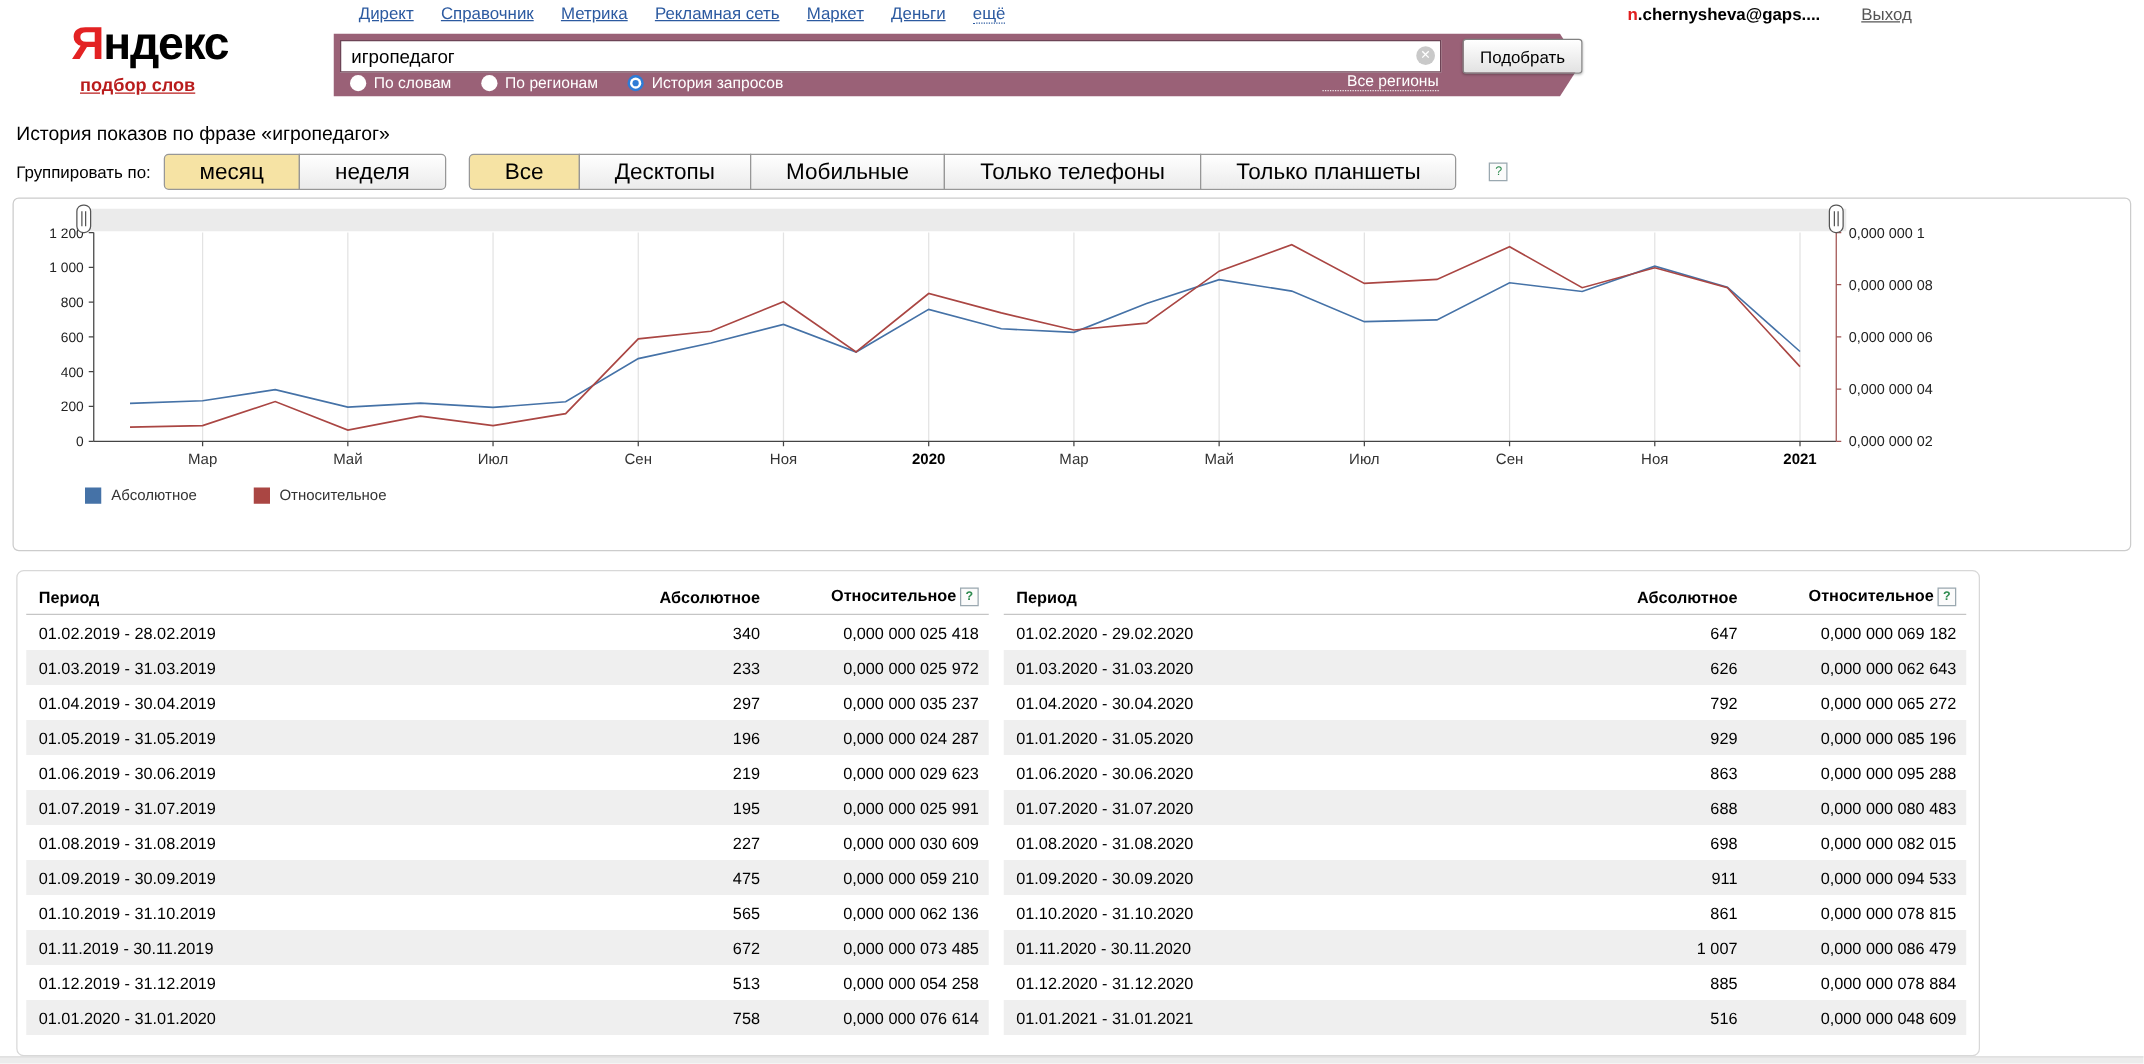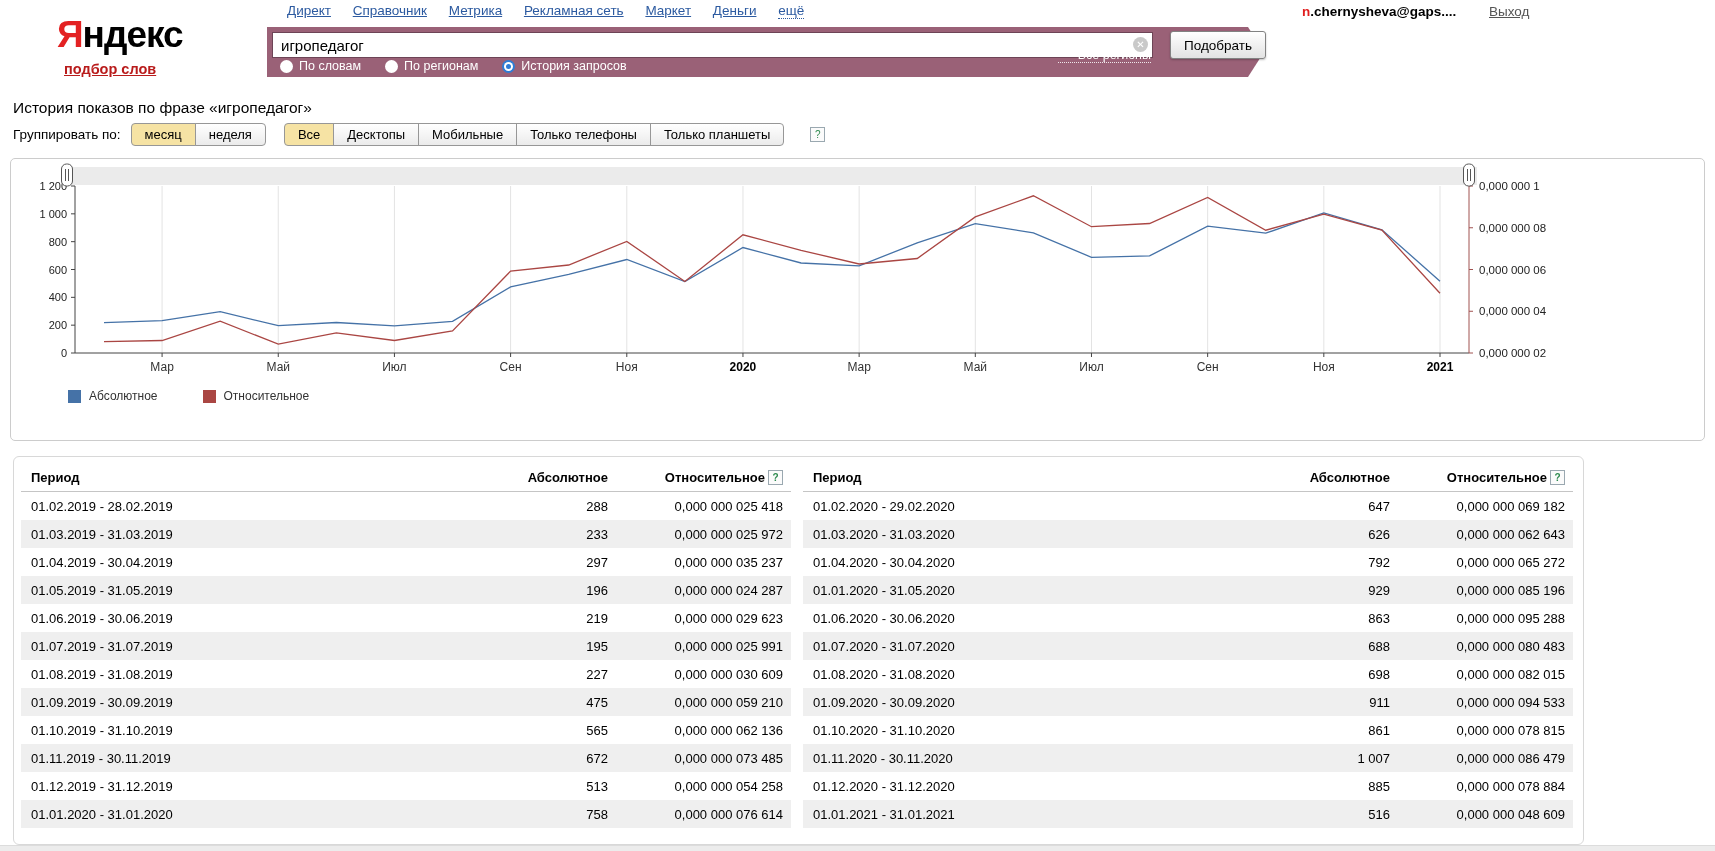--- a/index.html
+++ b/index.html
@@ -24,28 +24,28 @@
   #band-arrow{position:absolute;left:981px;top:0;width:0;height:0;border-top:25px solid transparent;border-bottom:25px solid transparent;border-left:16px solid #9a6177;}
   #query{position:absolute;left:5px;top:5px;width:881px;height:26px;box-sizing:border-box;border:1px solid #6d4456;font-size:15px;padding:0 26px 0 8px;font-family:"Liberation Sans",sans-serif;}
   #clear{position:absolute;left:866px;top:10px;width:15px;height:15px;border-radius:50%;background:#c9c9c9;color:#fff;font-size:10px;line-height:15px;text-align:center;cursor:pointer;}
   #submit{position:absolute;left:903px;top:4px;height:28px;padding:0 13px;font-size:13.5px;font-family:"Liberation Sans",sans-serif;border:1px solid #828282;border-radius:3px;background:linear-gradient(#ffffff,#e2e2e2);box-shadow:0 1px 2px rgba(0,0,0,.25);cursor:pointer;}
   #modes{position:absolute;left:13px;bottom:4px;display:flex;gap:24px;align-items:center;}
   .mode{display:flex;align-items:center;gap:6px;color:#fff;font-size:12.5px;cursor:pointer;}
   .radio{width:13px;height:13px;border-radius:50%;background:#fff;display:flex;align-items:center;justify-content:center;}
   .radio.sel{background:#2e7cd6;}
   .radio.sel .r-mid{width:9px;height:9px;border-radius:50%;background:#fff;display:flex;align-items:center;justify-content:center;}
   .radio.sel .r-dot{width:5px;height:5px;border-radius:50%;background:#2e7cd6;}
-  #regions{position:absolute;right:97px;bottom:14px;color:#fff;font-size:12.5px;border-bottom:1px dotted rgba(255,255,255,.85);cursor:pointer;padding-left:20px;}
+  #regions{position:absolute;right:97px;bottom:4px;color:#fff;font-size:12.5px;border-bottom:1px dotted rgba(255,255,255,.85);cursor:pointer;padding-left:20px;}
 
   
   #title{position:absolute;left:13px;top:99px;font-size:15.5px;}
   #controls{position:absolute;left:13px;top:123px;display:flex;align-items:center;font-size:13.5px;}
   #grouplabel{margin-right:10px;}
   .btnrow{display:flex;margin-right:18px;}
-  .btn{padding:3px 13px;font-size:13px;border:1px solid #979797;background:linear-gradient(#ffffff,#ebebeb);margin-left:-1px;cursor:pointer;white-space:nowrap;}
+  .btn{padding:3px 28px;font-size:18px;border:1px solid #979797;background:linear-gradient(#ffffff,#ebebeb);margin-left:-1px;cursor:pointer;white-space:nowrap;}
   .btn:first-child{border-radius:4px 0 0 4px;margin-left:0;}
   .btn:last-child{border-radius:0 4px 4px 0;}
   .btn.sel{background:#f6e3a4;}
   .help-sq{display:inline-block;width:13px;height:13px;border:1px solid #9aa8b0;background:#fbfbfb;color:#2d8a4e;font-size:10px;line-height:13px;text-align:center;cursor:pointer;}
   #tabs-help{margin-left:8px;}
 
   
   #chartbox{position:absolute;left:10px;top:158px;width:1693px;height:281px;border:1px solid #ccc;border-radius:5px;background:#fff;}
   #chart-svg{display:block;}
   #legend{display:flex;gap:45px;margin:15px 0 0 57px;font-size:12px;color:#333;}
@@ -220,21 +220,21 @@
 
   <div id="tablesbox">
     <div class="wtable">
         <div class="thead">
           <span class="c-period">Период</span>
           <span class="c-abs">Абсолютное</span>
           <span class="c-rel"><span>Относительное</span><span class="help-sq">?</span></span>
         </div>
         <div class="trow">
           <span class="c-period">01.02.2019 - 28.02.2019</span>
-          <span class="c-abs">288</span>
+          <span class="c-abs">340</span>
           <span class="c-rel">0,000 000 025 418</span>
         </div>
         <div class="trow alt">
           <span class="c-period">01.03.2019 - 31.03.2019</span>
           <span class="c-abs">233</span>
           <span class="c-rel">0,000 000 025 972</span>
         </div>
         <div class="trow">
           <span class="c-period">01.04.2019 - 30.04.2019</span>
           <span class="c-abs">297</span>

